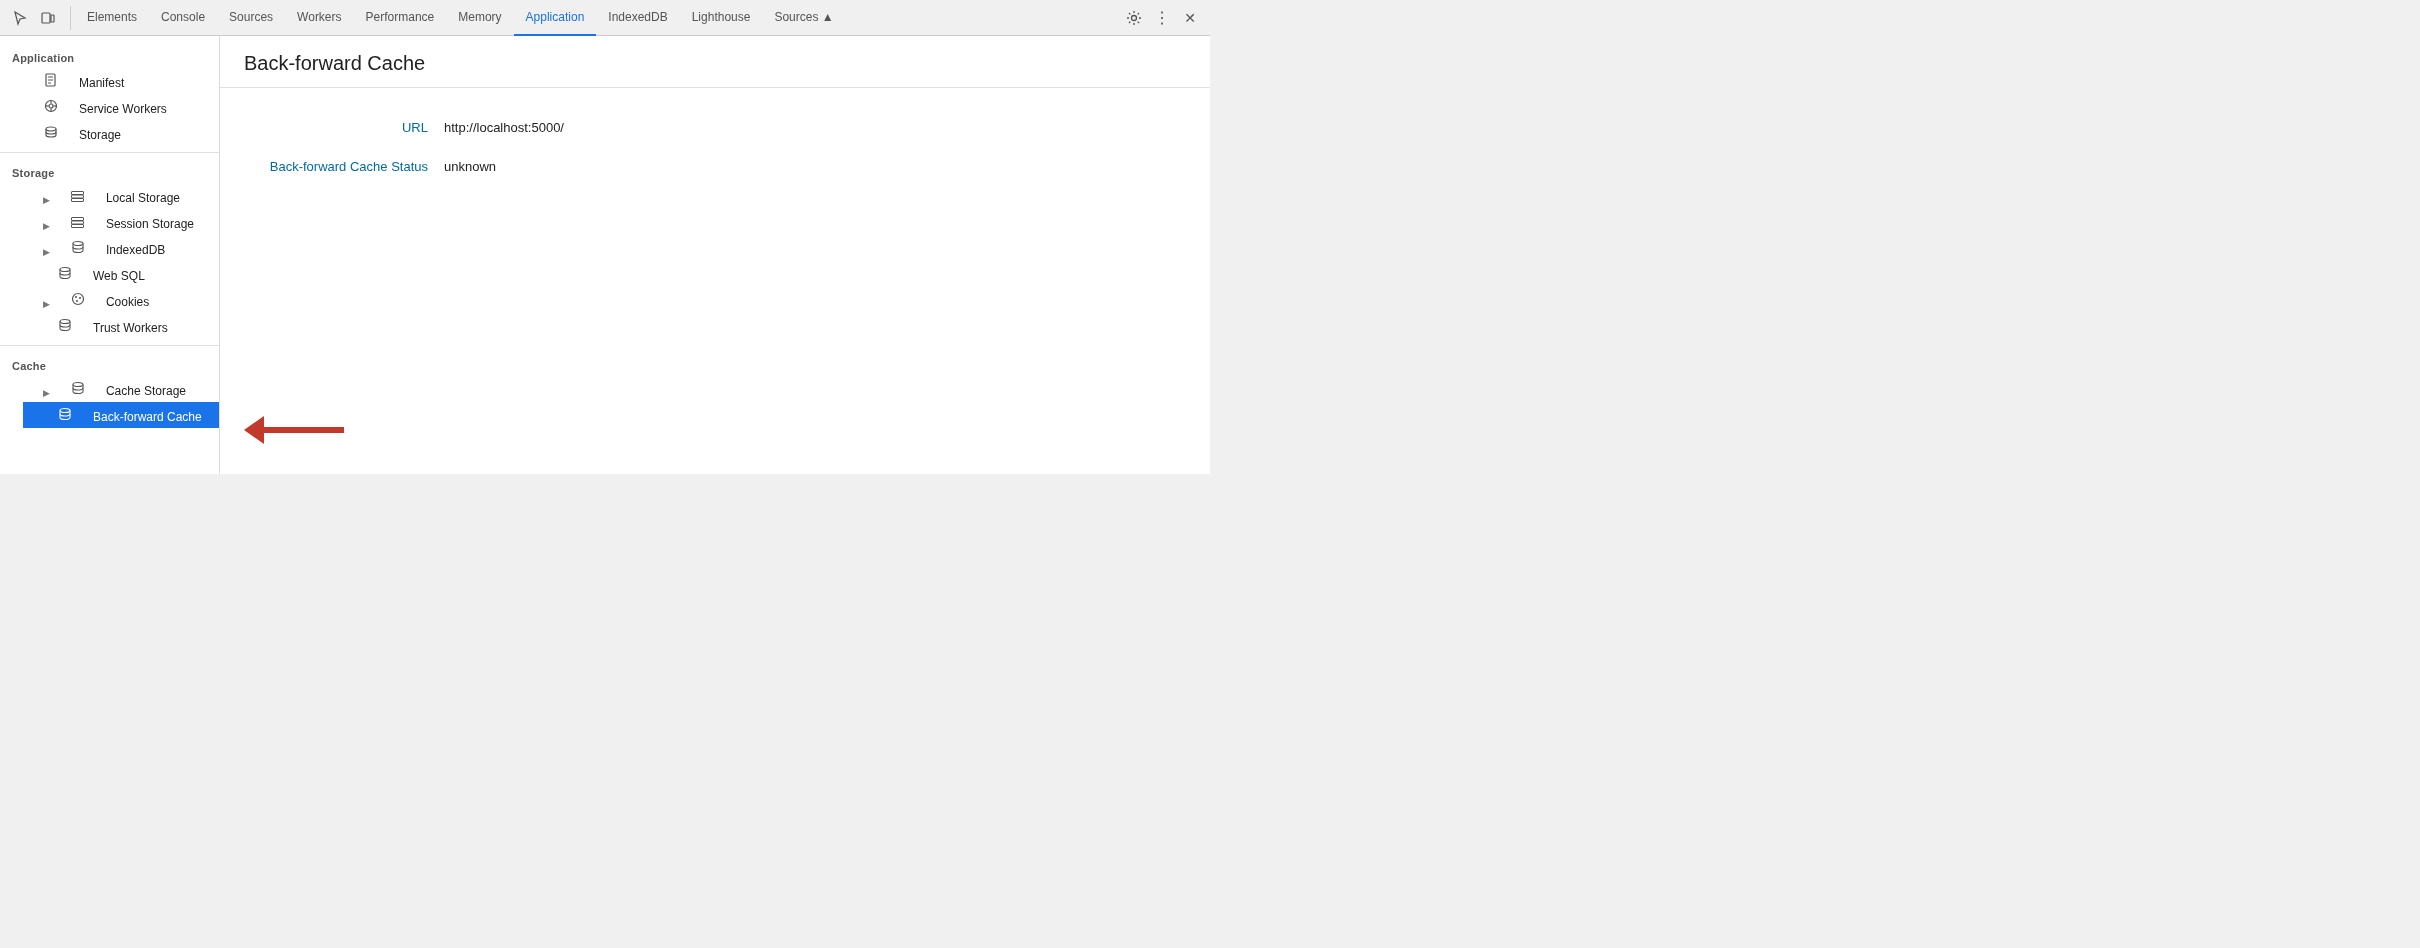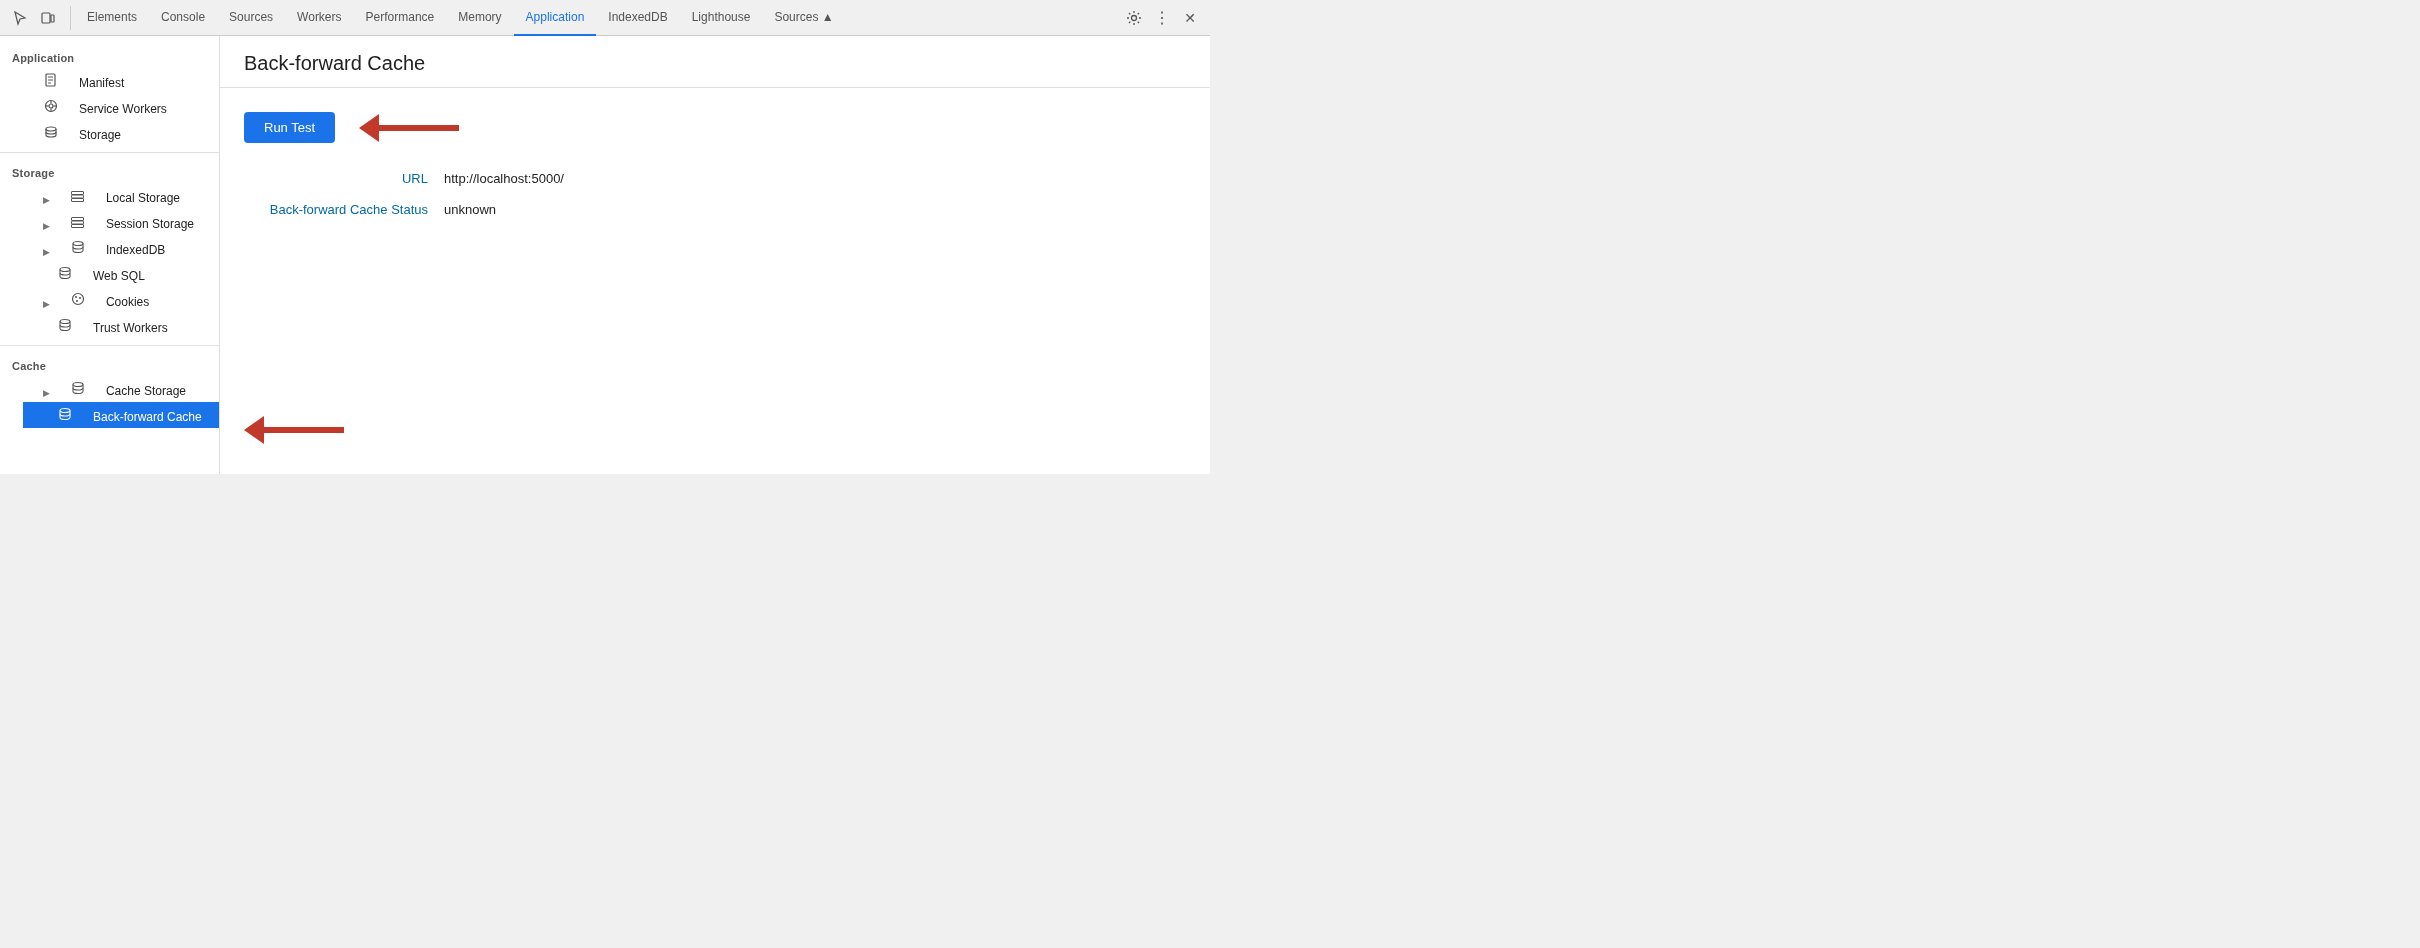--- a/index.html
+++ b/index.html
@@ -189,20 +189,21 @@
     .info-label {
       color: #0369a1;
       font-size: 13px;
       min-width: 200px;
       text-align: right;
       padding-right: 16px;
     }
     .info-value {
       color: #222;
       font-size: 13px;
+      margin-top: 8px;
     }
 
     .content-relative {
       position: relative;
       flex: 1;
       display: flex;
       flex-direction: column;
     }
   </style>
 </head>
@@ -398,28 +399,20 @@
   </div>
 
   <div class="content-relative">
     <div class="content">
       <div class="content-header">
         <h1 class="content-title">Back-forward Cache</h1>
       </div>
 
       <div class="content-body">
 
-        <div class="run-test-row">
-          <button class="run-test-btn">Run Test</button>
-
-          <div class="red-arrow">
-            <div class="arrow-head"></div>
-            <div class="arrow-shaft"></div>
-          </div>
-        </div>
 
         <div class="info-row">
           <span class="info-label">URL</span>
           <span class="info-value">http://localhost:5000/</span>
         </div>
 
         <div class="info-row">
           <span class="info-label">Back-forward Cache Status</span>
           <span class="info-value">unknown</span>
         </div>

